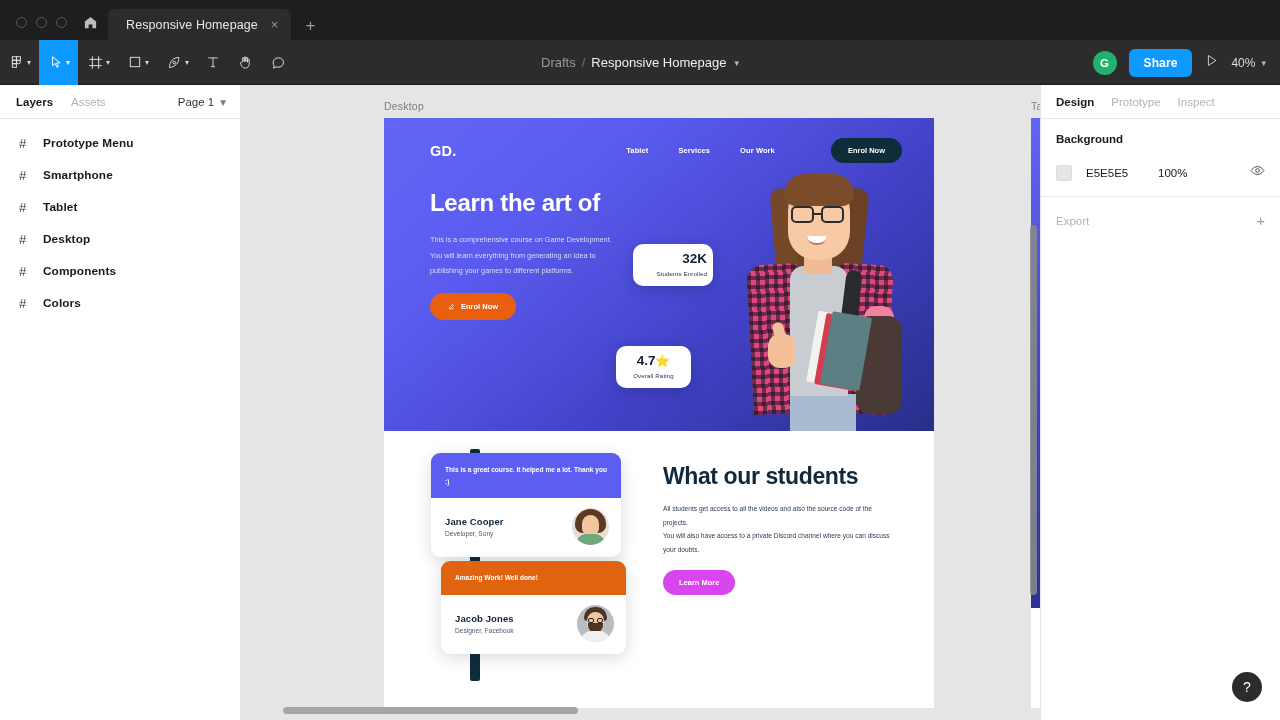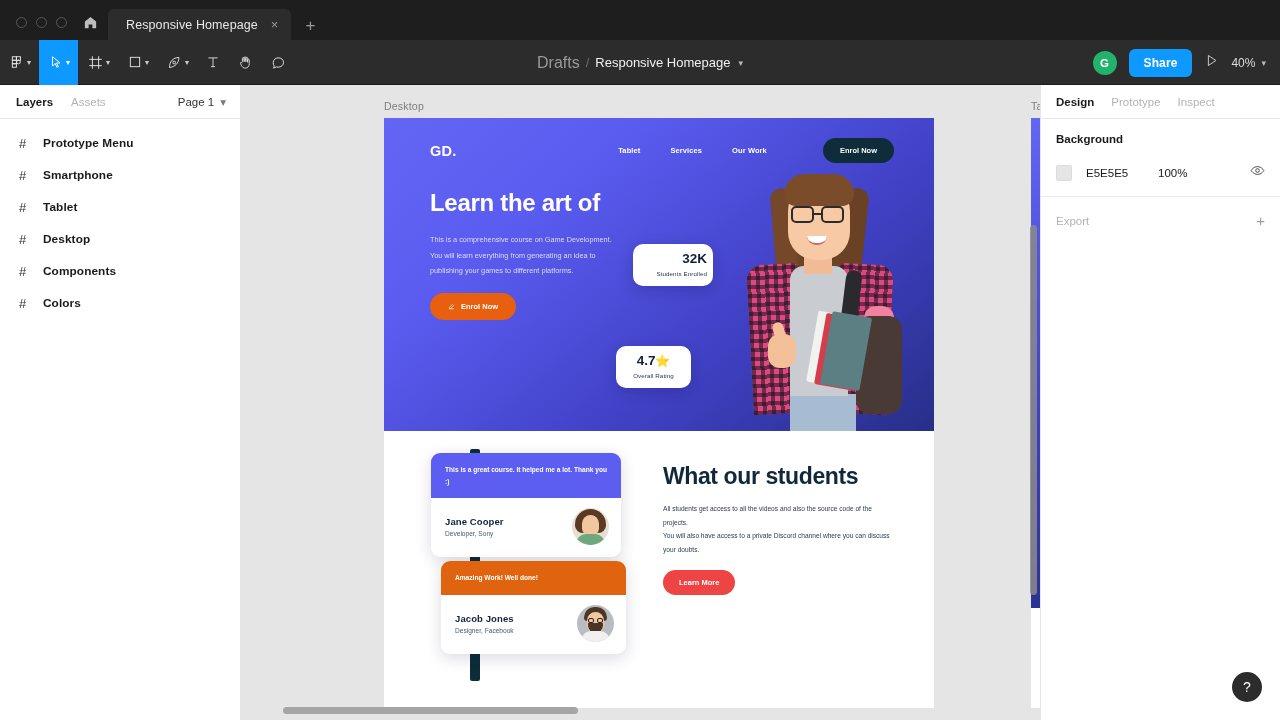--- a/index.html
+++ b/index.html
@@ -42,21 +42,21 @@
   .tool.active { background: #0d99ff; }
   .caret { font-size: 8px; color: #cfcfcf; margin-left: 2px; }
   .tool.active .caret { color: #fff; }
 
   .doc-title {
     position: absolute; left: 0; right: 0; top: 0; height: 45px;
     display: flex; align-items: center; justify-content: center; gap: 6px;
     pointer-events: none;
   }
   .doc-title > * { pointer-events: auto; }
-  .crumb-dim { color: #9a9a9a; font-size: 16px; }
+  .crumb-dim { color: #9a9a9a; font-size: 13px; }
   .crumb-sep { color: #6d6d6d; font-size: 13px; }
   .crumb-main { color: #f0f0f0; font-size: 13px; }
   .crumb-caret { color: #b9b9b9; font-size: 9px; margin-left: 2px; }
 
   .toolbar-right {
     position: absolute; right: 0; top: 0; height: 45px; display: flex; align-items: center;
     gap: 12px; padding-right: 14px;
   }
   .avatar {
     width: 24px; height: 24px; border-radius: 50%; background: #23b26d;
@@ -103,21 +103,21 @@
   .artboard {
     position: absolute; left: 143px; top: 33px; width: 550px; height: 590px;
     background: #fff; overflow: hidden;
   }
   .hero {
     position: relative; height: 313px;
     background: linear-gradient(140deg, #6366f4 0%, #5a5cf0 28%, #4040c4 66%, #272f88 100%);
     overflow: hidden;
   }
   .hero-nav {
-    display: flex; align-items: center; padding: 20px 40px 0 46px; gap: 0;
+    display: flex; align-items: center; padding: 20px 32px 0 46px; gap: 0;
   }
   .logo { color: #fff; font-size: 14.5px; font-weight: bold; letter-spacing: .2px; }
   .nav-links { margin-left: auto; display: flex; align-items: center; gap: 30px; }
   .nav-link { color: #fff; font-size: 7.5px; font-weight: bold; letter-spacing: .1px; }
   .nav-cta {
     background: #0e2c3a; color: #fff; font-size: 7.5px; font-weight: bold;
     border-radius: 20px; padding: 8px 17px; margin-left: 26px; white-space: nowrap;
   }
   .hero-body { padding: 25px 0 0 46px; position: relative; z-index: 3; width: 300px; }
   .hero-h1 { color: #fff; font-size: 24px; line-height: 1.22; font-weight: bold; letter-spacing: -.3px; }
@@ -202,21 +202,21 @@
   .av-torso { position: absolute; left: 4px; bottom: 0; width: 29px; height: 11px; background: #6ea87c; border-radius: 10px 10px 0 0; }
   .av-torso-b { background: #f0f0f0; }
   .av-beard { position: absolute; left: 11px; top: 18px; width: 15px; height: 10px; background: #4b3526; border-radius: 0 0 8px 8px; }
   .av-g { position: absolute; top: 13px; width: 6px; height: 5px; border: 1px solid #222; border-radius: 2px; }
 
   .s2-right { position: absolute; left: 279px; top: 32px; width: 235px; }
   .s2-h2 { font-size: 23px; font-weight: bold; color: #10283a; line-height: 1.18; letter-spacing: -.4px; }
   .s2-p { font-size: 6.6px; color: #2c3c52; line-height: 2.05; margin-top: 12px; }
   .s2-p2 { margin-top: 0; }
   .s2-btn {
-    display: inline-block; background: #ef4444; color: #fff; font-size: 7.5px;
+    display: inline-block; background: #d946ef; color: #fff; font-size: 7.5px;
     font-weight: bold; border-radius: 16px; padding: 8px 16px; margin-top: 14px;
   }
 
   
   .artboard-tablet {
     position: absolute; left: 790px; top: 33px; width: 120px; height: 590px; background: #fff;
     overflow: hidden;
   }
   .tablet-hero { height: 490px; background: linear-gradient(160deg,#6366f4 0%,#4040c4 55%,#272f88 100%); }
 

